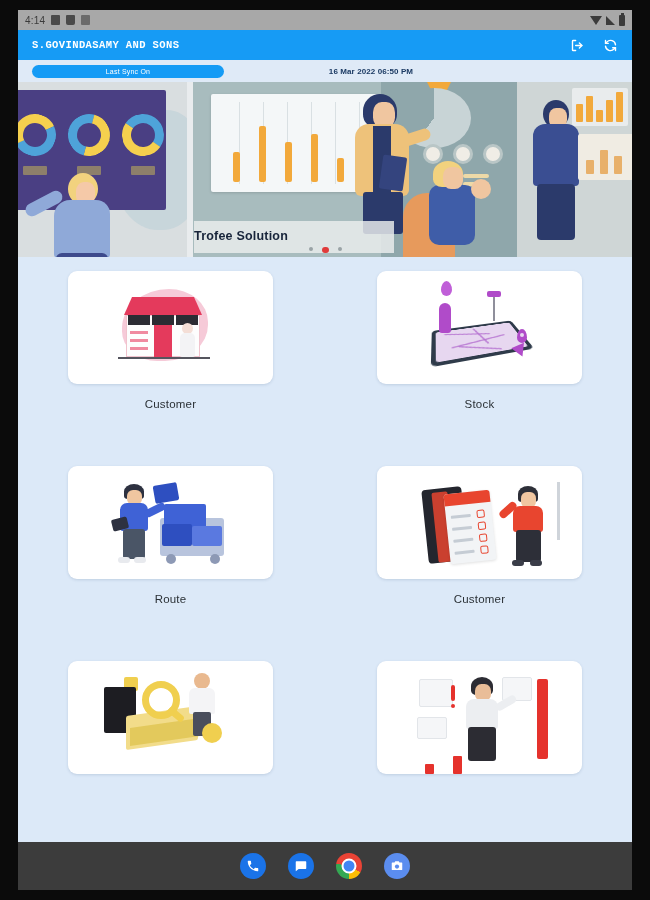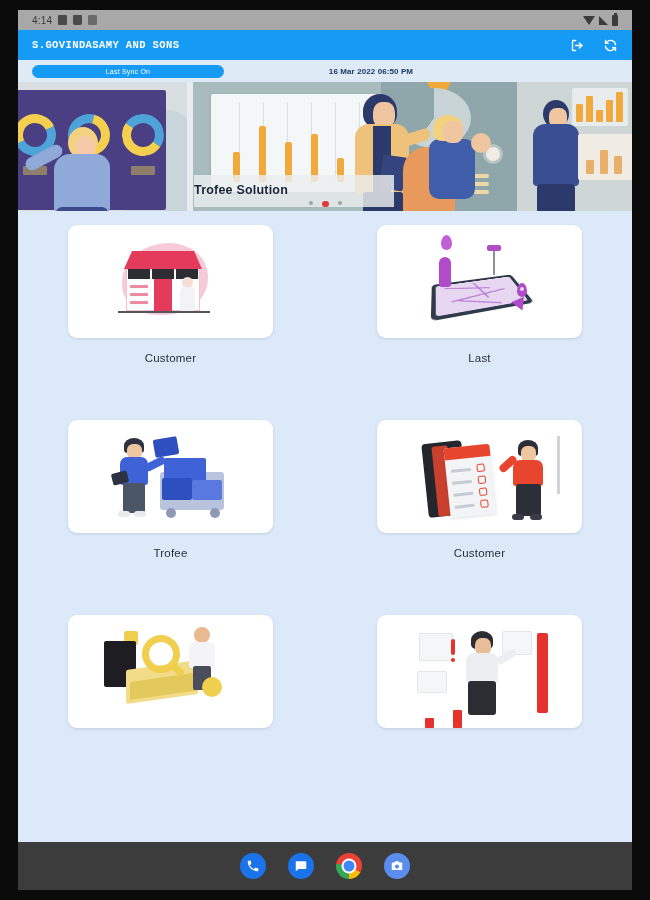--- a/index.html
+++ b/index.html
@@ -20,21 +20,21 @@
     width: 614px; height: 880px;
     background: #dce9f8;
     overflow: hidden;
   }
 
   
   .statusbar {
     height: 20px; width: 100%;
     background: #a8a8a8;
     display: flex; align-items: center;
-    padding: 0 14px;
+    padding: 0 7px;
     color: #3b3b3b;
     font-size: 10px;
     letter-spacing: .2px;
   }
   .sb-left { display: flex; align-items: center; gap: 6px; }
   .sb-right { margin-left: auto; display: flex; align-items: center; gap: 4px; }
   .sb-ico {
     width: 9px; height: 10px;
     background: #4a4a4a;
     border-radius: 1px;
@@ -104,21 +104,21 @@
     font-size: 8px;
     color: #1b3a63;
     font-weight: bold;
     letter-spacing: .1px;
     margin-right: 100px;
   }
 
   
   .banner {
     position: relative;
-    height: 129px; width: 100%;
+    height: 175px; width: 100%;
     overflow: hidden;
     background: #bef264;
     display: flex;
   }
   .slide { position: relative; height: 100%; overflow: hidden; }
   .slide-left { width: 175px; background: #d9dee0; }
   .slide-mid { flex: 1; background: #b8c6c8; }
   .slide-right { width: 115px; background: #cfd6d6; }
 
   
@@ -589,21 +589,21 @@
               <span class="map-line" style="left:30px;top:16px;width:30px;transform:rotate(72deg)"></span>
             </span>
               </span>
             <span class="pin-tall"></span>
             <span class="pin-float"></span>
             <span class="map-flag"></span>
             <span class="pin" style="left:140px;top:58px"></span>
             <span class="map-arrow"></span>
           </div>
         </div>
-        <div class="tile-label">Last</div>
+        <div class="tile-label">Stock</div>
       </div>
 
       <div class="tile">
         <div class="card">
           <div class="art">
             <span class="st-float"></span>
             <span class="st-person">
               <span class="hair"></span>
                 <span class="face"></span>
                 <span class="shirt"></span>
@@ -614,21 +614,21 @@
                 <span class="shoe" style="left:20px"></span>
             </span>
             <span class="st-cart"></span>
             <span class="st-box b1"></span>
               <span class="st-box b2"></span>
               <span class="st-box b3"></span>
             <span class="st-wheel" style="left:98px"></span>
             <span class="st-wheel" style="left:142px"></span>
           </div>
         </div>
-        <div class="tile-label">Trofee</div>
+        <div class="tile-label">Route</div>
       </div>
 
       <div class="tile">
         <div class="card">
           <div class="art">
             <span class="en-phone"></span>
             <span class="en-bar"></span>
             <span class="en-sheet">
               <span class="hdr"></span>
               <span class="rowl" style="top:22px"></span>

